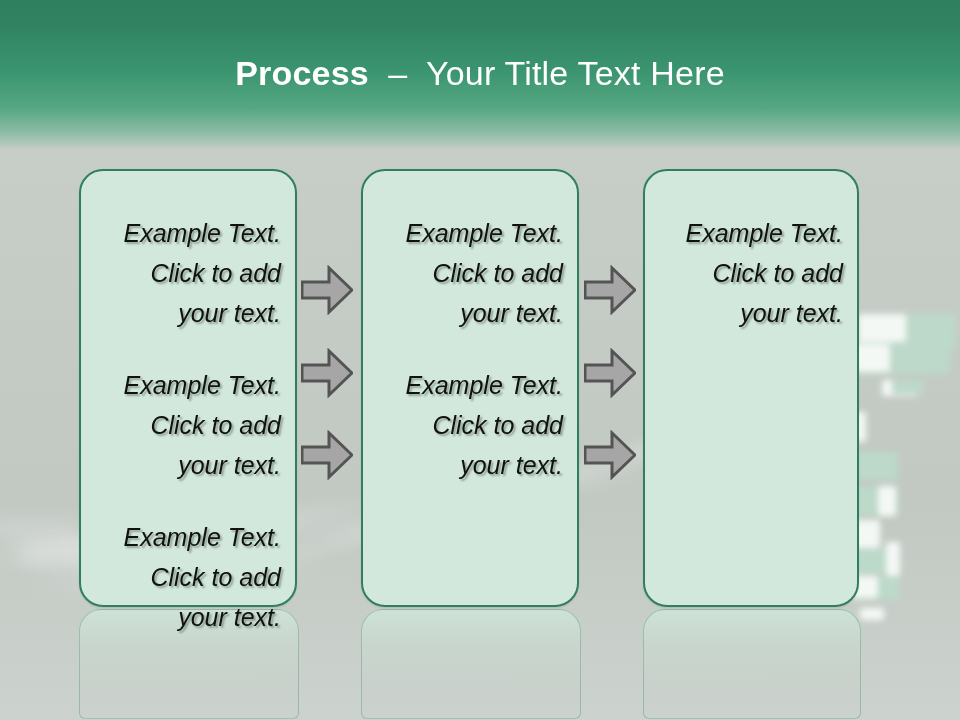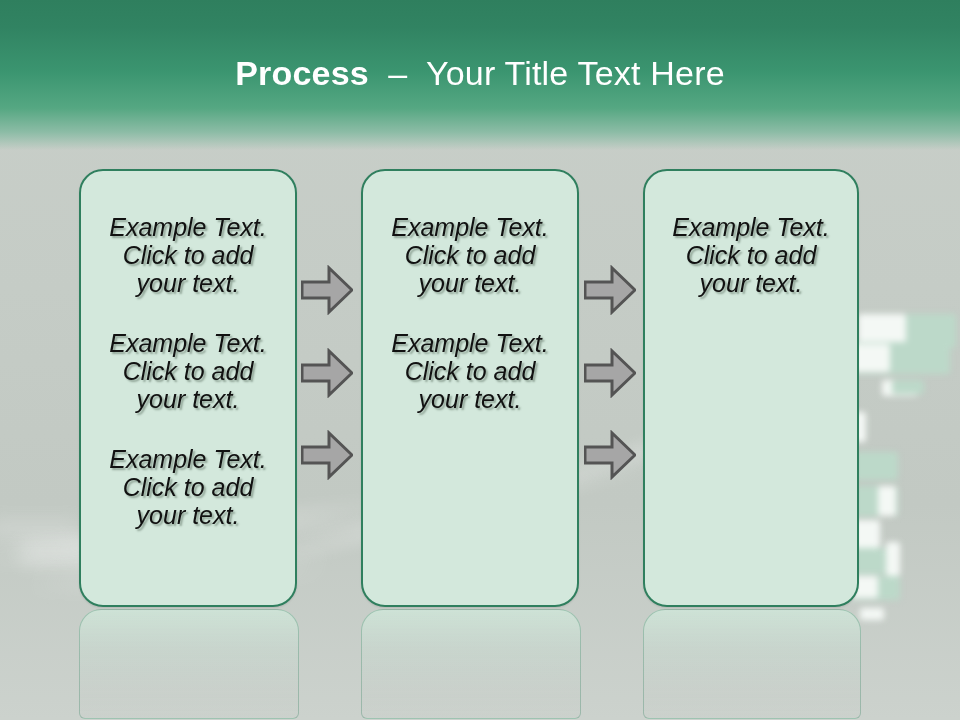--- a/index.html
+++ b/index.html
@@ -108,25 +108,25 @@
     border: 2.5px solid #2f7f5e;
     border-radius: 24px;
     box-shadow: 0 1px 2px rgba(0,0,0,0.10);
   }
   .pbox-inner {
     position: absolute;
     left: 14px; right: 14px;
     top: 42px;
   }
   .ptext {
-    text-align: center;
+    text-align: right;
     font-style: italic;
     font-weight: normal;
     font-size: 25px;
-    line-height: 28px;
+    line-height: 40px;
     color: #111111;
     white-space: pre-line;
     text-shadow: 2px 2px 2px rgba(60,80,65,0.45);
     margin: 0 0 32px 0;
   }
   .ptext:last-child { margin-bottom: 0; }
 
   
   .arrow {
     position: absolute;

